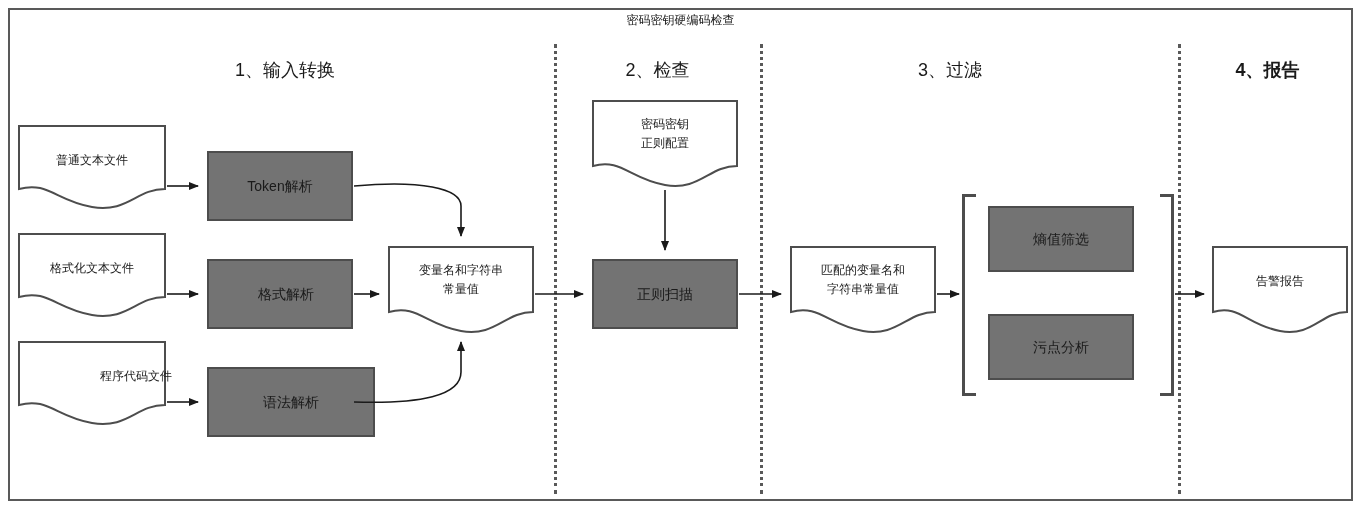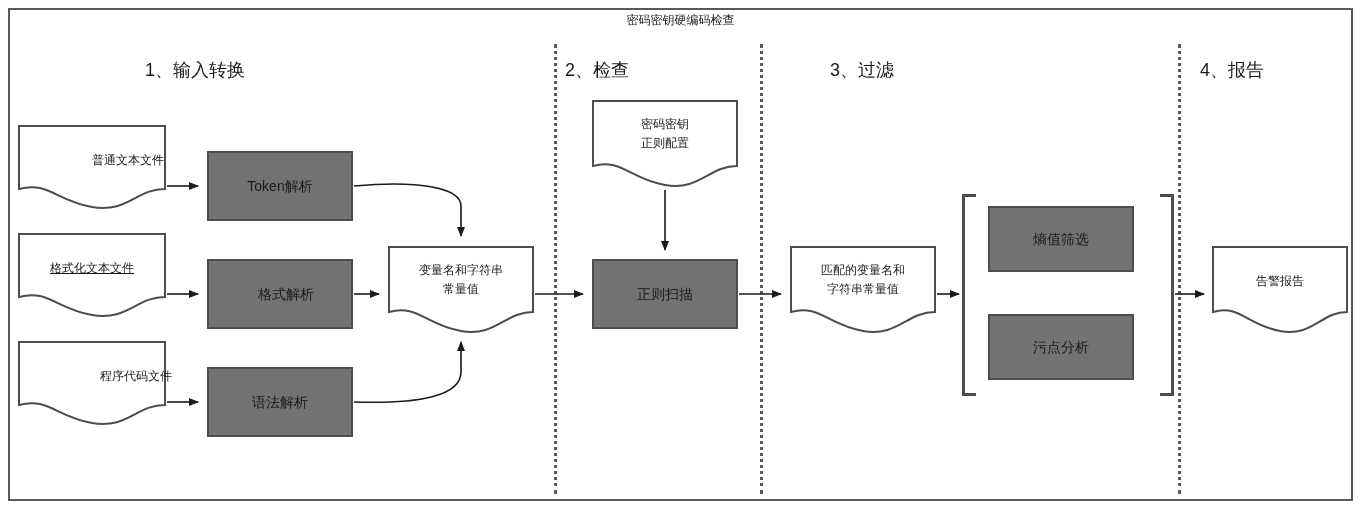--- a/index.html
+++ b/index.html
@@ -37,21 +37,21 @@
     text-align: center;
     font-size: 12px;
     color: #1a1a1a;
     line-height: 24px;
     white-space: nowrap;
   }
   .phase-label {
     position: absolute;
     font-size: 18px;
     color: #1a1a1a;
-    text-align: left;
+    text-align: center;
     line-height: 24px;
     white-space: nowrap;
   }
   .divider {
     position: absolute;
     top: 44px;
     width: 0;
     height: 450px;
     border-left: 3px dotted #595959;
   }
@@ -121,50 +121,50 @@
 
 <div id="canvas">
 
   <div id="outer-frame"></div>
 
   <div id="diagram-title">密码密钥硬编码检查</div>
 
   <div class="phase-label" style="left:145px; top:58px; width:280px;">1、输入转换</div>
   <div class="phase-label" style="left:565px; top:58px; width:185px;">2、检查</div>
   <div class="phase-label" style="left:830px; top:58px; width:240px;">3、过滤</div>
-  <div class="phase-label" style="left:1200px; top:58px; width:135px;">4、报告</div>
+  <div class="phase-label" style="left:1200px; top:58px; width:135px;font-weight:bold;">4、报告</div>
 
   <div class="divider" style="left:554px;"></div>
   <div class="divider" style="left:760px;"></div>
   <div class="divider" style="left:1178px;"></div>
 
   <div class="doc" style="left:18px; top:125px; width:148px; height:82px;">
     <svg width="148" height="82" viewBox="0 0 148 82">
       <path d="M1,1 L147,1 L147,64 C118,64 110,88 74,82 C38,76 30,56 1,64 Z" fill="#ffffff" stroke="#4d4d4d" stroke-width="2" stroke-linejoin="miter"></path>
     </svg>
-    <div class="doc-label" style="top:26px;padding-left:36px;">普通文本文件</div>
+    <div class="doc-label" style="top:26px;">普通文本文件</div>
   </div>
 
   <div class="doc" style="left:18px; top:233px; width:148px; height:82px;">
     <svg width="148" height="82" viewBox="0 0 148 82">
       <path d="M1,1 L147,1 L147,64 C118,64 110,88 74,82 C38,76 30,56 1,64 Z" fill="#ffffff" stroke="#4d4d4d" stroke-width="2" stroke-linejoin="miter"></path>
     </svg>
-    <div class="doc-label" style="top:26px;text-decoration:underline;">格式化文本文件</div>
+    <div class="doc-label" style="top:26px;">格式化文本文件</div>
   </div>
 
   <div class="doc" style="left:18px; top:341px; width:148px; height:82px;">
     <svg width="148" height="82" viewBox="0 0 148 82">
       <path d="M1,1 L147,1 L147,64 C118,64 110,88 74,82 C38,76 30,56 1,64 Z" fill="#ffffff" stroke="#4d4d4d" stroke-width="2" stroke-linejoin="miter"></path>
     </svg>
     <div class="doc-label" style="top:26px;margin-left:44px;">程序代码文件</div>
   </div>
 
   <div class="proc" style="left:207px; top:151px; width:146px; height:70px;">Token解析</div>
   <div class="proc" style="left:207px; top:259px; width:146px; height:70px;padding-left:12px;">格式解析</div>
-  <div class="proc" style="left:207px; top:367px; width:146px; height:70px;">语法解析</div>
+  <div class="proc" style="left:207px; top:367px; width:168px; height:70px;">语法解析</div>
 
   <div class="doc" style="left:388px; top:246px; width:146px; height:86px;">
     <svg width="146" height="86" viewBox="0 0 146 86">
       <path d="M1,1 L145,1 L145,66 C117,66 108,91 73,85 C38,79 29,58 1,66 Z" fill="#ffffff" stroke="#4d4d4d" stroke-width="2" stroke-linejoin="miter"></path>
     </svg>
     <div class="doc-label" style="top:15px;">变量名和字符串
 常量值</div>
   </div>
 
   <div class="doc" style="left:592px; top:100px; width:146px; height:86px;">

